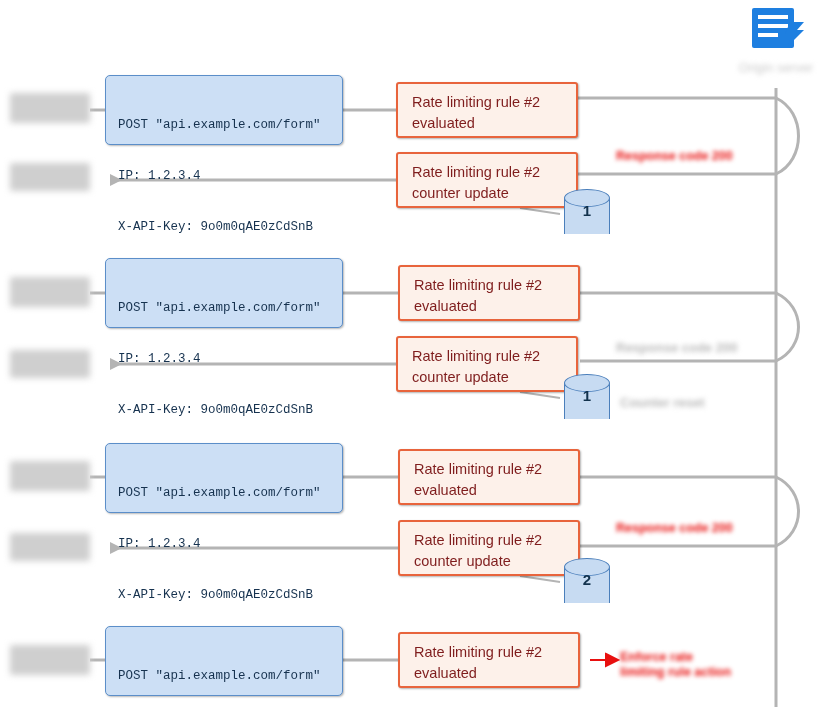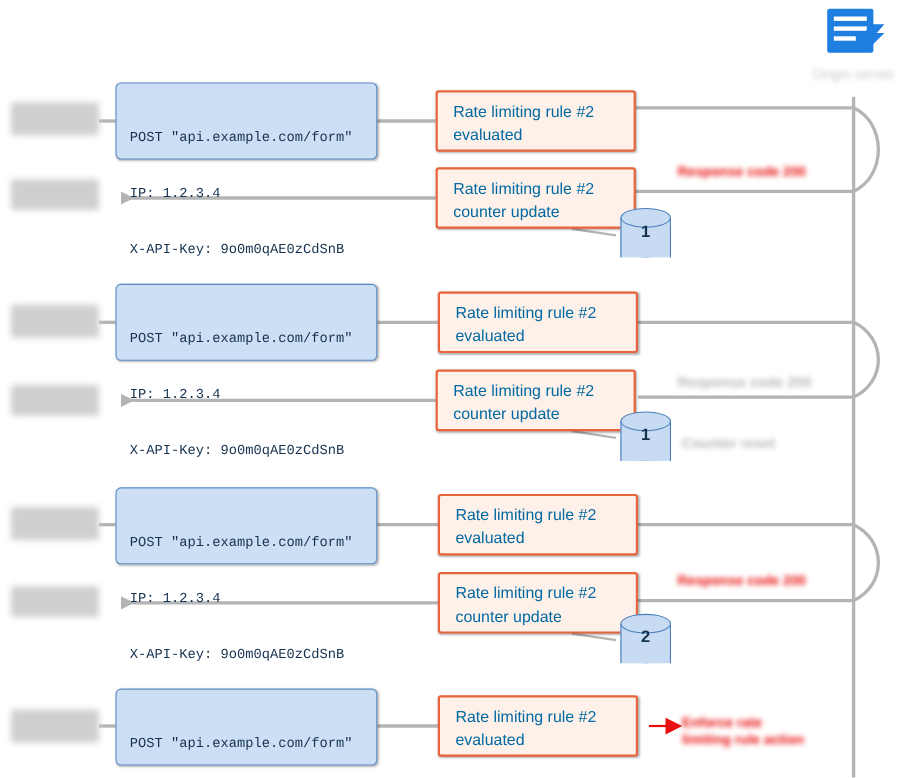--- a/index.html
+++ b/index.html
@@ -55,21 +55,21 @@
     white-space: pre;
   }
   
   .rule-box {
     background: #fdf1ea;
     border: 2px solid #e8643c;
     border-radius: 3px;
     box-shadow: 1px 1px 2px rgba(0,0,0,0.3);
     font-size: 14.5px;
     line-height: 21px;
-    color: #0369a1;
+    color: #7f1d1d;
     padding: 8px 16px 8px 14px;
     white-space: pre-line;
   }
   
   .cylinder {
     position: absolute;
     width: 46px;
     height: 52px;
   }
   .cyl-body {

